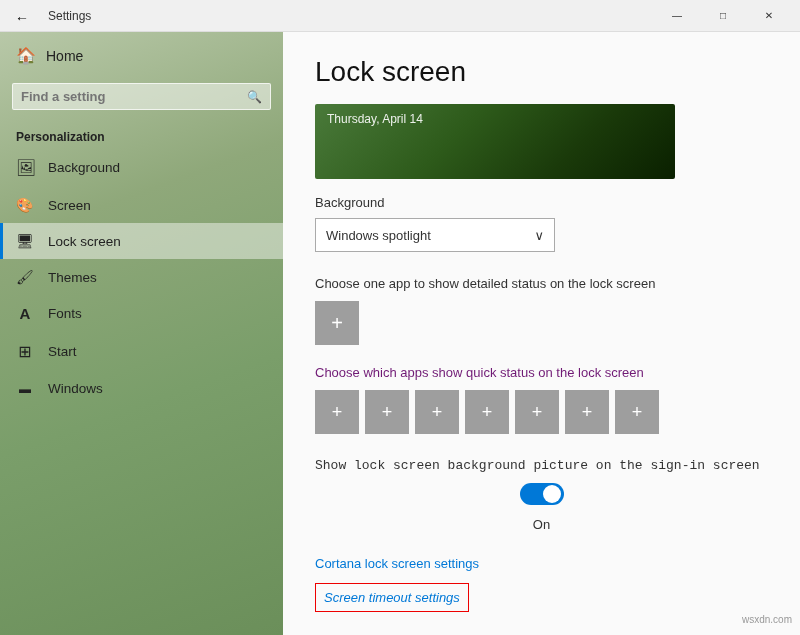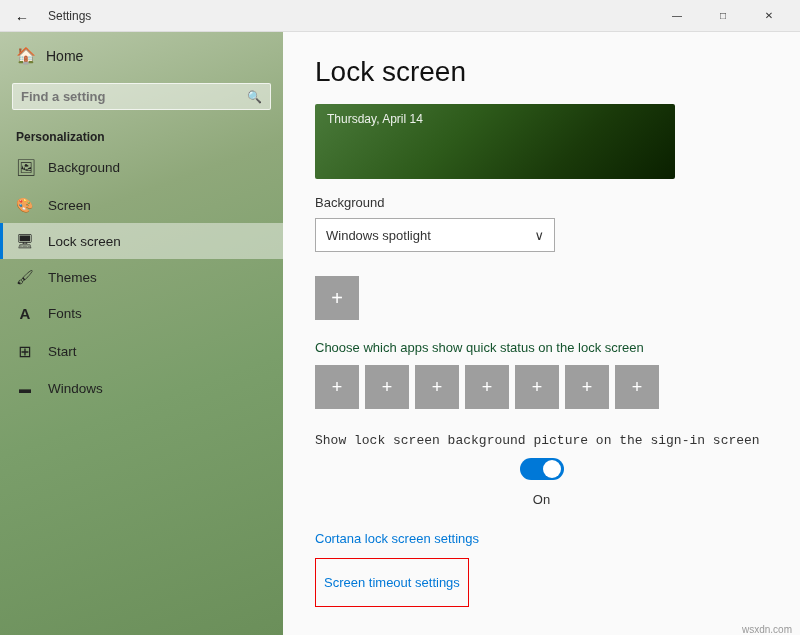--- a/index.html
+++ b/index.html
@@ -101,21 +101,21 @@
       padding: 16px 10px; cursor: pointer; font-size: 13px; color: #333;
     }
 
     .detail-status-label { font-size: 13px; color: #333; margin-bottom: 10px; }
     .add-btn-large {
       width: 44px; height: 44px; background: #9e9e9e;
       display: flex; align-items: center; justify-content: center;
       cursor: pointer; font-size: 20px; color: white; margin-bottom: 20px;
     }
 
-    .quick-apps-label { font-size: 13px; color: #14532d; margin-bottom: 10px; }
+    .quick-apps-label { font-size: 13px; color: #701a75; margin-bottom: 10px; }
     .quick-apps-row { display: flex; gap: 6px; margin-bottom: 24px; }
     .add-btn-small {
       width: 44px; height: 44px; background: #9e9e9e;
       display: flex; align-items: center; justify-content: center;
       cursor: pointer; font-size: 18px; color: white;
     }
 
     .sign-in-label { font-size: 13px; color: #333; margin-bottom: 10px; font-family: Liberation Mono, monospace; }
     .toggle-row { display: flex; align-items: center; gap: 12px; margin-bottom: 24px; flex-direction: column; }
     .toggle {
@@ -126,30 +126,31 @@
       width: 18px; height: 18px; border-radius: 50%; background: white;
       position: absolute; top: 2px; right: 3px;
     }
     .toggle-text { font-size: 13px; color: #333; }
 
     .link { color: #0078d7; cursor: pointer; font-size: 13px; text-decoration: none; display: block; margin-bottom: 12px; }
 
     .highlighted-link {
       color: #0078d7; cursor: pointer; font-size: 13px; text-decoration: none;
       display: block; margin-bottom: 12px;
-      border: 1.5px solid #e00; padding: 16px 8px;
+      border: 1.5px solid #e00; padding: 6px 8px;
       display: inline-block;
+      font-style: italic;
     }
 
     
     .content::-webkit-scrollbar { width: 8px; }
     .content::-webkit-scrollbar-track { background: #f0f0f0; }
     .content::-webkit-scrollbar-thumb { background: #ccc; border-radius: 4px; }
 
-    .watermark { position: fixed; bottom: 0; right: 8px; font-size: 10px; color: #999; z-index: 10; }
+    .watermark { position: fixed; bottom: 10px; right: 8px; font-size: 10px; color: #999; z-index: 10; }
   </style>
 </head>
 <body>
 
 <div class="title-bar">
   <div class="title-bar-nav">
     <div class="title-bar-back">
       <span>←</span>
     </div>
     <span class="title-bar-title">Settings</span>
@@ -214,20 +215,21 @@
     </div>
 
     <div class="section-label">Background</div>
     <div class="dropdown-wrapper">
       <div class="dropdown">
         <span>Windows spotlight</span>
         <span>∨</span>
       </div>
     </div>
 
+    <div class="detail-status-label">Choose one app to show detailed status on the lock screen</div>
     <div class="add-btn-large">+</div>
 
     <div class="quick-apps-label">Choose which apps show quick status on the lock screen</div>
     <div class="quick-apps-row">
       <div class="add-btn-small">+</div>
       <div class="add-btn-small">+</div>
       <div class="add-btn-small">+</div>
       <div class="add-btn-small">+</div>
       <div class="add-btn-small">+</div>
       <div class="add-btn-small">+</div>

